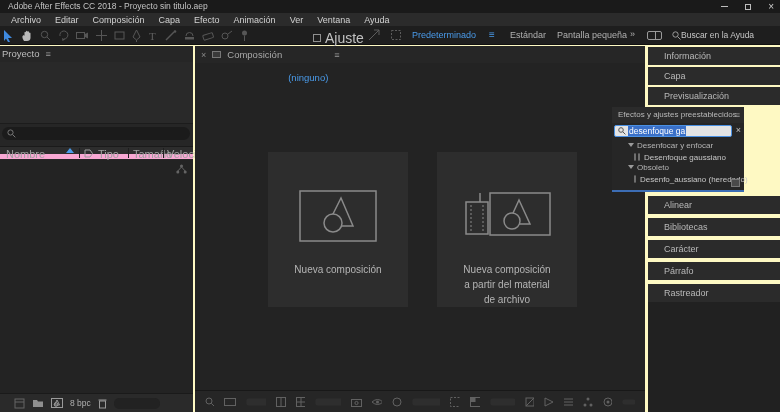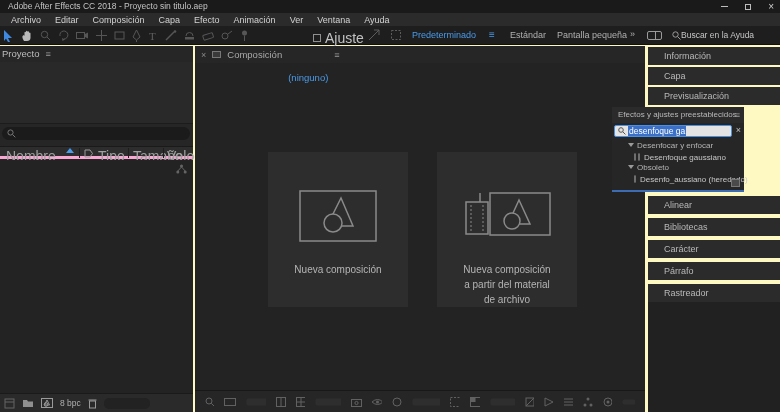--- a/index.html
+++ b/index.html
@@ -38,27 +38,27 @@
   .help-search { position:absolute; left:672px; top:4px; display:flex; align-items:center; }
   .help-search .txt { font-size:8.5px; color:#c6c6c6; white-space:nowrap; }
   
   .panel { position:absolute; background:#262626; }
   
   #project { left:0; top:46px; width:193px; height:366px; background:#262626; }
   .ptab { position:absolute; left:2px; top:2px; font-size:9.5px; color:#bdbdbd; display:flex; gap:6px; align-items:center; }
   .hamb { color:#9a9a9a; font-size:9px; }
   .preview { position:absolute; left:0; top:16px; width:193px; height:62px; background:#292929; border-bottom:1px solid #1c1c1c; }
   .psearch { position:absolute; left:2px; top:81px; width:188px; height:13px; background:#1b1b1b; border-radius:7px; display:flex; align-items:center; padding-left:5px; gap:3px; }
-  .pcols { position:absolute; left:0; top:100px; width:193px; height:13px; background:#2d2d2d; border-top:1px solid #1a1a1a; border-bottom:3px solid #f9a8d4; font-size:14px; color:#9f9f9f; }
+  .pcols { position:absolute; left:0; top:100px; width:193px; height:13px; background:#2d2d2d; border-top:1px solid #1a1a1a; border-bottom:5px solid #f9a8d4; font-size:11px; color:#9f9f9f; }
   .pcols span { position:absolute; top:1px; white-space:nowrap; }
   .vline { position:absolute; top:1px; width:1px; height:10px; background:#1e1e1e; }
   .tri-up { position:absolute; top:4px; width:0; height:0; border-left:4px solid transparent; border-right:4px solid transparent; border-bottom:5px solid #4a9bea; }
   .flowchart { position:absolute; right:6px; top:118px; opacity:.55; }
   .plist { position:absolute; left:0; top:114px; width:193px; height:233px; background:#232323; }
-  .pfooter { position:absolute; left:0; top:347px; width:193px; height:19px; background:#2a2a2a; border-top:1px solid #1a1a1a; display:flex; align-items:center; gap:7px; padding-left:4px; }
+  .pfooter { position:absolute; left:0; top:347px; width:193px; height:19px; background:#2a2a2a; border-top:1px solid #1a1a1a; display:flex; align-items:center; gap:7px; padding-left:14px; }
   .pfooter .bpc { font-size:8.5px; color:#b0b0b0; }
   .pill { width:46px; height:11px; background:#222; border-radius:5px; }
   
   #comp { left:195px; top:46px; width:450px; height:366px; background:#232323; }
   .ctab { position:absolute; left:0; top:0; width:450px; height:17px; background:#262626; display:flex; align-items:center; gap:6px; padding-left:6px; }
   .ctab .x { color:#8a8a8a; font-size:9px; }
   .ctab .panel-ic { width:9px; height:7px; border:1px solid #777; background:#3a3a3a; }
   .ctab .t1 { font-size:9.5px; color:#a9a9a9; }
   .ctab .t2 { font-size:9.5px; color:#4a9bea;margin-top:45px; }
   .card { position:absolute; width:140px; height:155px; background:#2d2d2d; cursor:pointer; text-align:center; }

